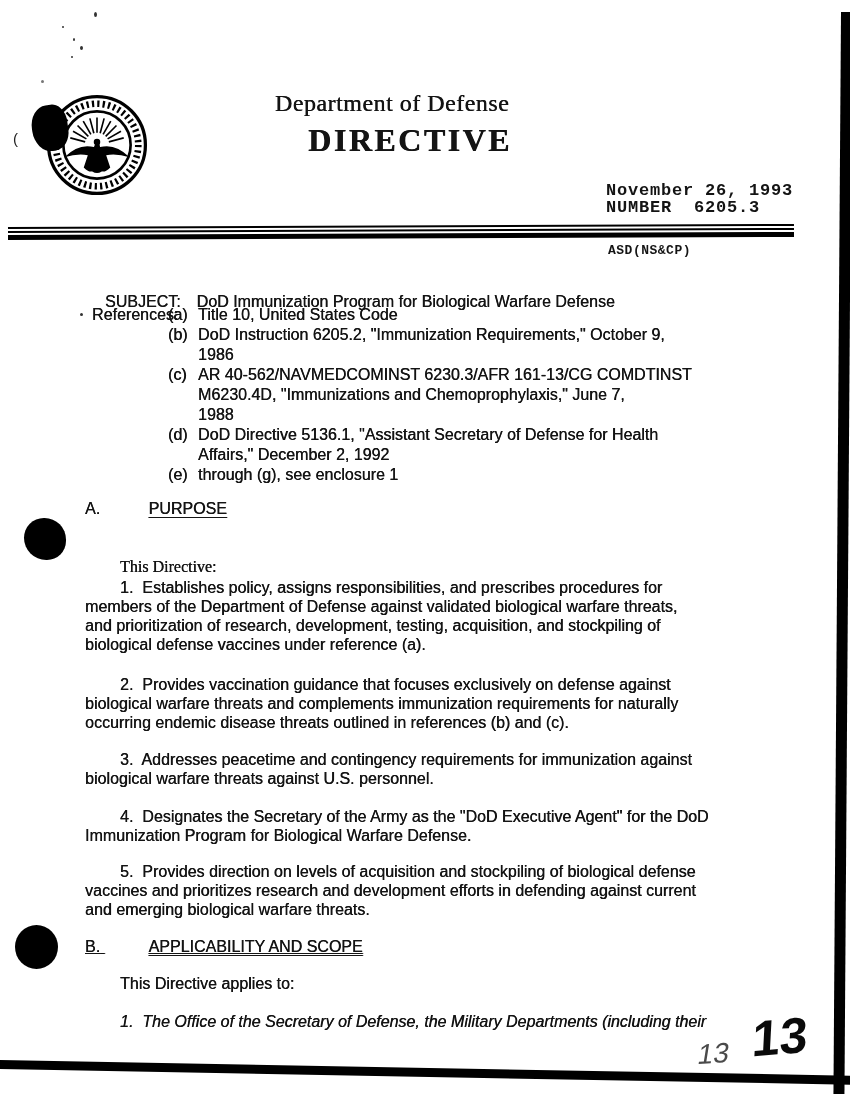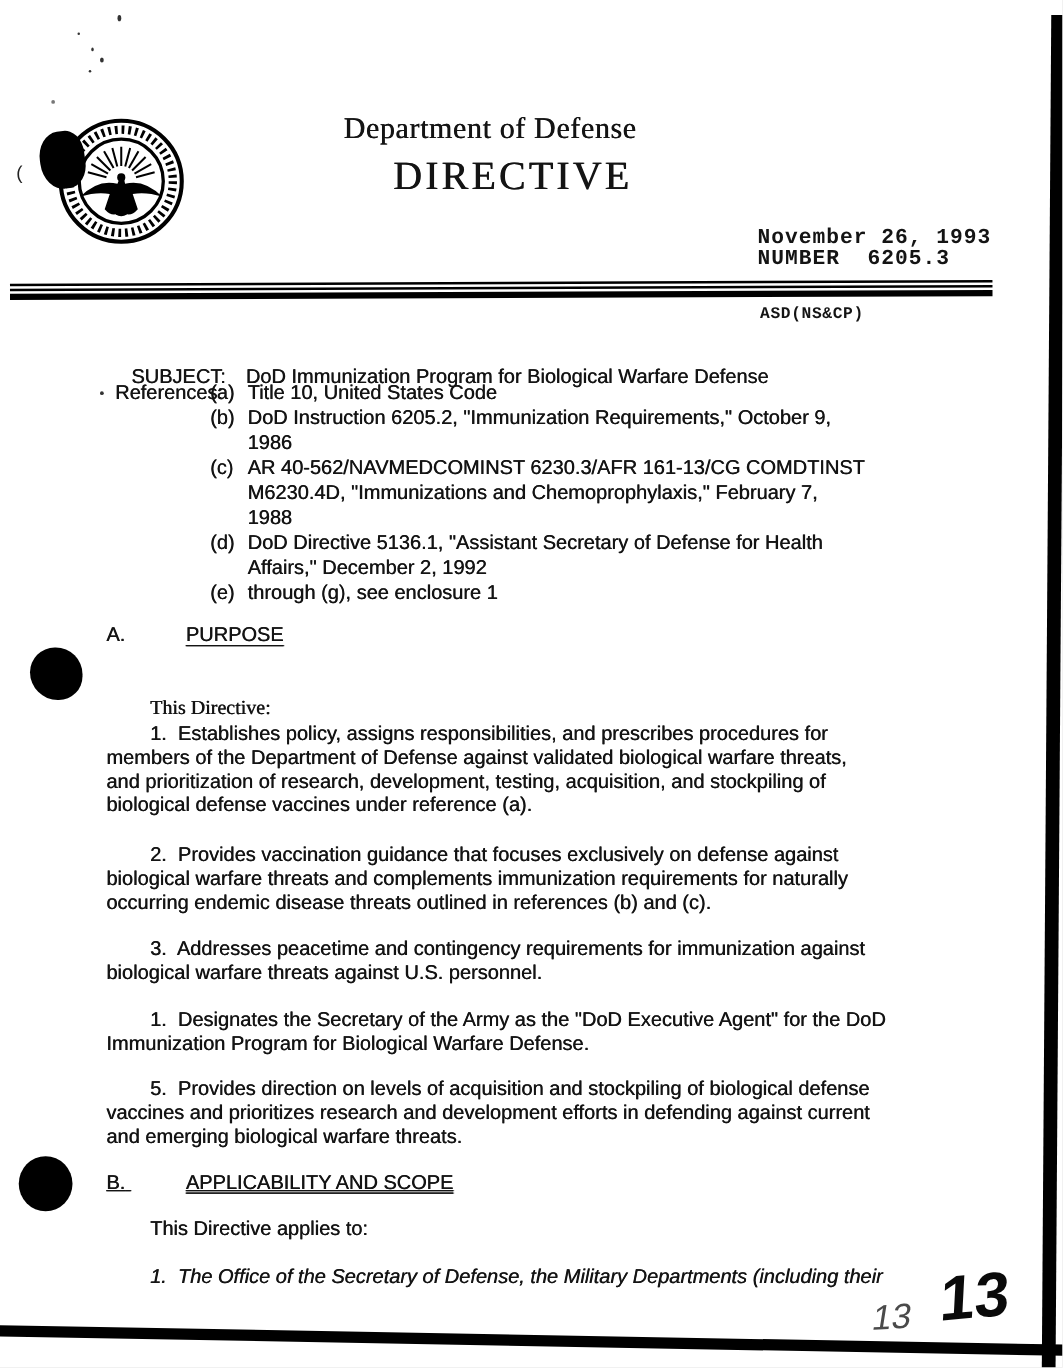--- a/index.html
+++ b/index.html
@@ -20,21 +20,21 @@
   .hole1{left:24px; top:518px; width:42px; height:42px; border-radius:48% 52% 46% 54%;}
   .hole2{left:15px; top:925px; width:43px; height:44px;}
   .speck{position:absolute; background:#333; border-radius:50%;}
   .paren-mark{position:absolute; left:13px; top:130px; font-size:15px; color:#222;}
   
   .seal{position:absolute; left:46px; top:92px; width:102px; height:106px;}
   .agency{position:absolute; left:212px; top:90px; width:360px; text-align:center;
     font-family:"Liberation Serif", serif; font-size:24px; letter-spacing:0.5px;
     text-shadow:0.4px 0 0 currentColor;}
   .doctype{position:absolute; left:230px; top:122px; width:360px; text-align:center;
-    font-family:"Liberation Serif", serif; font-size:32px; font-weight:400;
+    font-family:"Liberation Serif", serif; font-size:32px; font-weight:700;
     letter-spacing:2.5px; text-shadow:0.5px 0 0 currentColor;}
   .date-block{position:absolute; left:606px; top:182px;
     font-family:"Liberation Mono", monospace; font-weight:700; font-size:17px;
     line-height:17px; letter-spacing:0.8px; white-space:pre;}
   .rule{position:absolute; left:8px; top:227px; width:786px;
     transform:rotate(-0.22deg); transform-origin:left center;}
   .rule .r1{height:2px; background:#000; margin-bottom:2px;}
   .rule .r2{height:2px; background:#000; margin-bottom:2px;}
   .rule .r3{height:5px; background:#000;}
   .office{position:absolute; left:608px; top:243px;
@@ -131,21 +131,21 @@
         <span class="ref-text">Title 10, United States Code</span>
       </div>
       <div class="ref-item">
         <span class="ref-marker">(b)</span>
         <span class="ref-text">DoD Instruction 6205.2, "Immunization Requirements," October 9,
 1986</span>
       </div>
       <div class="ref-item">
         <span class="ref-marker">(c)</span>
         <span class="ref-text">AR 40-562/NAVMEDCOMINST 6230.3/AFR 161-13/CG COMDTINST
-M6230.4D, "Immunizations and Chemoprophylaxis," February 7,
+M6230.4D, "Immunizations and Chemoprophylaxis," June 7,
 1988</span>
       </div>
       <div class="ref-item">
         <span class="ref-marker">(d)</span>
         <span class="ref-text">DoD Directive 5136.1, "Assistant Secretary of Defense for Health
 Affairs," December 2, 1992</span>
       </div>
       <div class="ref-item">
         <span class="ref-marker">(e)</span>
         <span class="ref-text">through (g), see enclosure 1</span>
@@ -160,21 +160,21 @@
   <div class="intro i-a bodytext">This Directive:</div>
   <div class="para pa1 bodytext">1.  Establishes policy, assigns responsibilities, and prescribes procedures for
 members of the Department of Defense against validated biological warfare threats,
 and prioritization of research, development, testing, acquisition, and stockpiling of
 biological defense vaccines under reference (a).</div>
   <div class="para pa2 bodytext">2.  Provides vaccination guidance that focuses exclusively on defense against
 biological warfare threats and complements immunization requirements for naturally
 occurring endemic disease threats outlined in references (b) and (c).</div>
   <div class="para pa3 bodytext">3.  Addresses peacetime and contingency requirements for immunization against
 biological warfare threats against U.S. personnel.</div>
-  <div class="para pa4 bodytext">1.  Designates the Secretary of the Army as the "DoD Executive Agent" for the DoD
+  <div class="para pa4 bodytext">4.  Designates the Secretary of the Army as the "DoD Executive Agent" for the DoD
 Immunization Program for Biological Warfare Defense.</div>
   <div class="para pa5 bodytext">5.  Provides direction on levels of acquisition and stockpiling of biological defense
 vaccines and prioritizes research and development efforts in defending against current
 and emerging biological warfare threats.</div>
 
   <div class="heading h-b bodytext">
     <span>B.</span>
     <span class="h-title">APPLICABILITY AND SCOPE</span>
   </div>
   <div class="intro i-b bodytext">This Directive applies to:</div>

